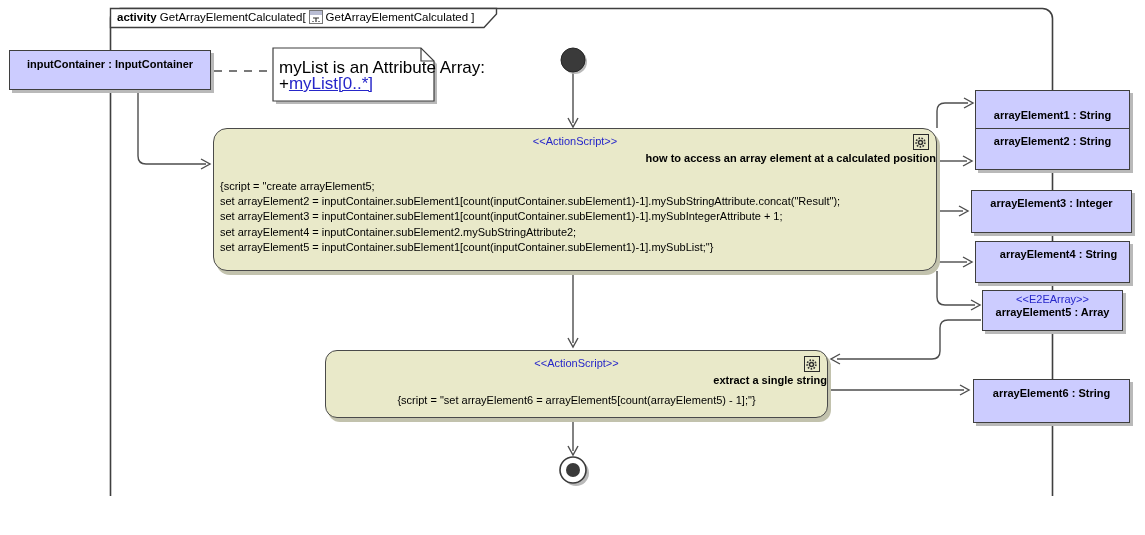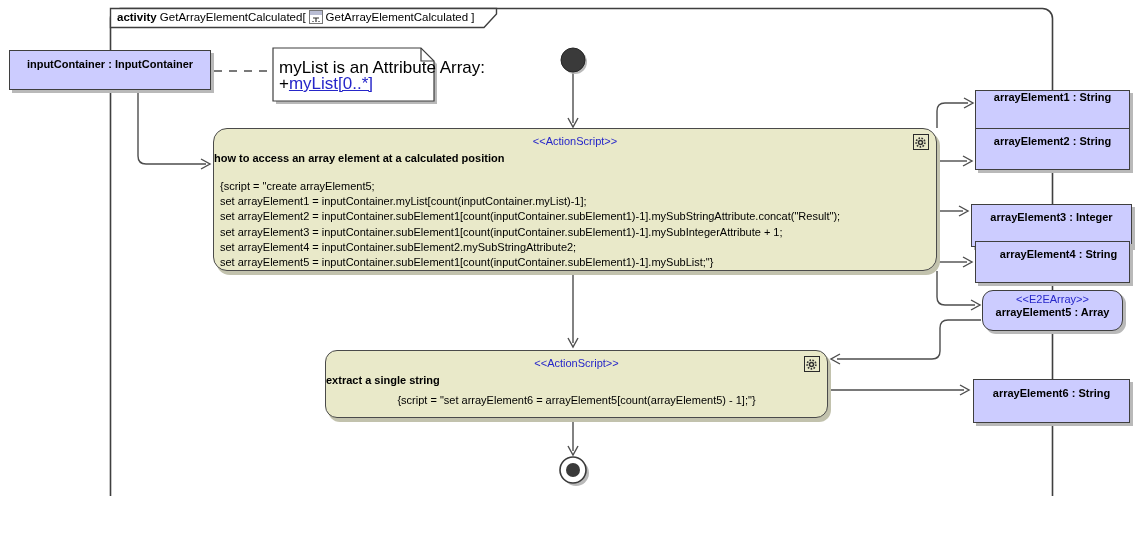--- a/index.html
+++ b/index.html
@@ -12,21 +12,21 @@
   .objbox{
     background:#ccccff;border:1.5px solid #3f3f3f;
     box-shadow:3px 3px 0 #b9b9b9;text-align:center;
   }
   .objbox .lbl{font-weight:bold;font-size:11px;line-height:13px;}
   .action{
     background:#e9e9c9;border:1.5px solid #4a4a4a;border-radius:14px;
     box-shadow:3px 4px 0 #c2c2ad;
   }
   .stereo{color:#2626c9;font-size:11px;text-align:center;position:absolute;left:0;right:0;}
-  .aname{font-weight:bold;font-size:11px;text-align:left;position:absolute;left:0;right:0;}
+  .aname{font-weight:bold;font-size:11px;text-align:right;position:absolute;left:0;right:0;}
   .script{position:absolute;font-size:11px;line-height:15.2px;white-space:nowrap;}
   .gear{
     position:absolute;width:16px;height:16px;border:1.5px solid #2a2a2a;
     background:transparent;box-sizing:border-box;
   }
   #frame-title-text{
     position:absolute;left:117px;top:10px;z-index:2;font-size:11.5px;
     white-space:nowrap;line-height:15px;
   }
   #frame-title-text .kw{font-weight:bold;}
@@ -105,21 +105,20 @@
   <div id="note-text">
     <div>myList is an Attribute Array:</div>
     <div><span>+</span><span id="note-link">myList[0..*]</span></div>
   </div>
 
   <div class="node action" style="left:213px;top:128px;width:724px;height:143px;">
     <div class="stereo" style="top:6px;">&lt;&lt;ActionScript&gt;&gt;</div>
     <div class="aname" style="top:23px;">how to access an array element at a calculated position</div>
     <div class="script" style="left:6px;top:50px;">
       <div>{script = "create arrayElement5;</div>
-      <div>set arrayElement1 = inputContainer.myList[count(inputContainer.myList)-1];</div>
       <div>set arrayElement2 = inputContainer.subElement1[count(inputContainer.subElement1)-1].mySubStringAttribute.concat("Result");</div>
       <div>set arrayElement3 = inputContainer.subElement1[count(inputContainer.subElement1)-1].mySubIntegerAttribute + 1;</div>
       <div>set arrayElement4 = inputContainer.subElement2.mySubStringAttribute2;</div>
       <div>set arrayElement5 = inputContainer.subElement1[count(inputContainer.subElement1)-1].mySubList;"}</div>
     </div>
     <div class="gear" style="right:7px;top:5px;">
       <svg width="13" height="13" viewBox="0 0 16 16">
         <circle cx="8" cy="8" r="5.4" fill="none" stroke="#2f2f2f" stroke-width="2" stroke-dasharray="2 1.7"></circle>
         <circle cx="8" cy="8" r="3.4" fill="#2f2f2f"></circle>
         <circle cx="8" cy="8" r="1.5" fill="#e9e9c9"></circle>
@@ -134,32 +133,32 @@
     <div class="gear" style="right:7px;top:5px;">
       <svg width="13" height="13" viewBox="0 0 16 16">
         <circle cx="8" cy="8" r="5.4" fill="none" stroke="#2f2f2f" stroke-width="2" stroke-dasharray="2 1.7"></circle>
         <circle cx="8" cy="8" r="3.4" fill="#2f2f2f"></circle>
         <circle cx="8" cy="8" r="1.5" fill="#e9e9c9"></circle>
       </svg>
     </div>
   </div>
 
   <div class="node objbox" style="left:975px;top:90px;width:155px;height:42px;">
-    <div class="lbl" style="padding-top:0;">arrayElement1 : String</div>
+    <div class="lbl" style="padding-top:18px;">arrayElement1 : String</div>
   </div>
   <div class="node objbox" style="left:975px;top:128px;width:155px;height:42px;">
     <div class="lbl" style="padding-top:6px;">arrayElement2 : String</div>
   </div>
-  <div class="node objbox" style="left:971px;top:204px;width:161px;height:43px;">
+  <div class="node objbox" style="left:971px;top:190px;width:161px;height:43px;">
     <div class="lbl" style="padding-top:6px;">arrayElement3 : Integer</div>
   </div>
   <div class="node objbox" style="left:975px;top:241px;width:155px;height:42px;">
     <div class="lbl" style="padding-top:6px;padding-left:12px;">arrayElement4 : String</div>
   </div>
-  <div class="node objbox" style="left:982px;top:290px;width:141px;height:41px;border-radius:11px;">
+  <div class="node objbox" style="left:982px;top:290px;width:141px;height:41px;">
     <div class="stereo" style="position:static;padding-top:2px;line-height:13px;">&lt;&lt;E2EArray&gt;&gt;</div>
     <div class="lbl">arrayElement5 : Array</div>
   </div>
   <div class="node objbox" style="left:973px;top:379px;width:157px;height:44px;">
     <div class="lbl" style="padding-top:7px;">arrayElement6 : String</div>
   </div>
 
 </div>
 
 </body></html>

